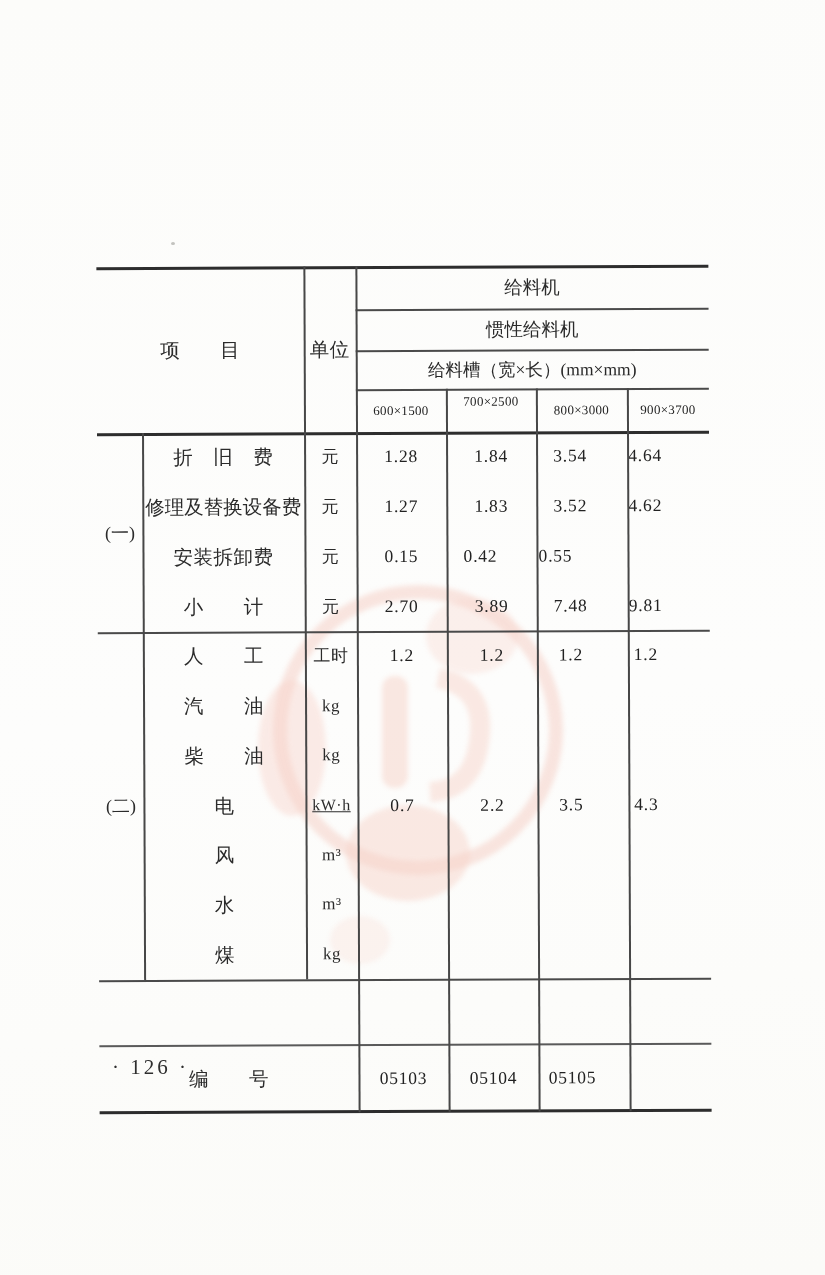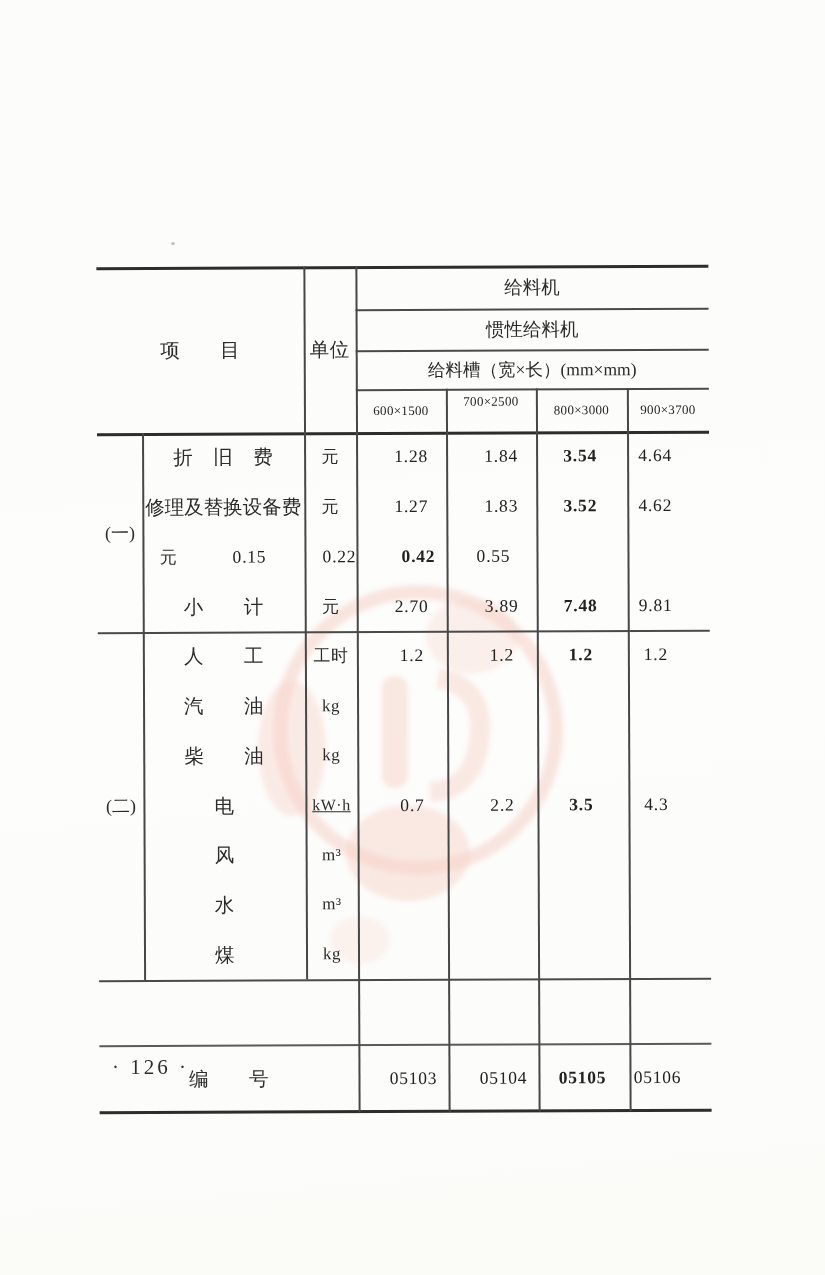--- a/index.html
+++ b/index.html
@@ -12,23 +12,23 @@
   .tbl{position:absolute;left:98px;top:266px;width:612px;height:847px;transform:rotate(-0.22deg);}
   .hl{position:absolute;background:#4a4a4a;}
   .vl{position:absolute;background:#474747;width:1.5px;}
   .thick{background:#2d2d2d;}
   .cell{position:absolute;display:flex;align-items:center;justify-content:center;text-align:center;}
   .rows{position:absolute;display:flex;flex-direction:column;}
   .row{flex:1;display:flex;align-items:stretch;}
   .cc{display:flex;align-items:center;justify-content:center;text-align:center;}
   .w-label{width:162px;}
   .w-unit{width:52px;}
-  .w-d1{width:90px;padding-left:10px;}
+  .w-d1{width:90px;}
   .w-d2{width:90px;}
-  .w-d3{width:68px;font-weight:bold;}
+  .w-d3{width:68px;}
   .w-d4{width:82px;}
   .w-merged{width:259px;}
   .zh{font-size:19.5px;letter-spacing:0.5px;color:#2b2b2b;}
   .zh-sm{font-size:18.5px;color:#2b2b2b;}
   .unit-t{font-size:17px;color:#2b2b2b;letter-spacing:0.5px;white-space:nowrap;}
   .num{font-size:17.5px;letter-spacing:0.8px;color:#222;}
   .size-h{font-size:13px;letter-spacing:0.3px;color:#242424;text-align:center;}
   .marker{font-size:18px;color:#2b2b2b;}
   .pageno{
     position:absolute;left:112px;top:1055px;font-size:21px;letter-spacing:3px;color:#2e2e2e;
@@ -79,23 +79,23 @@
       </div>
       <div class="row">
         <div class="cc w-label zh" style="letter-spacing:0;">修理及替换设备费</div>
         <div class="cc w-unit unit-t">元</div>
         <div class="cc w-d1 num">1.27</div>
         <div class="cc w-d2 num">1.83</div>
         <div class="cc w-d3 num">3.52</div>
         <div class="cc w-d4 num">4.62</div>
       </div>
       <div class="row">
+        <div class="cc w-label zh">安装拆卸费</div>
         <div class="cc w-unit unit-t">元</div>
         <div class="cc w-d1 num">0.15</div>
-        <div class="cc w-d2 num">0.22</div>
         <div class="cc w-d3 num">0.42</div>
         <div class="cc w-d4 num">0.55</div>
       </div>
       <div class="row">
         <div class="cc w-label zh">小　　计</div>
         <div class="cc w-unit unit-t">元</div>
         <div class="cc w-d1 num">2.70</div>
         <div class="cc w-d2 num">3.89</div>
         <div class="cc w-d3 num">7.48</div>
         <div class="cc w-d4 num">9.81</div>
@@ -169,21 +169,20 @@
         <div class="cc w-d4 num"></div>
       </div>
     </div>
 
     <div class="rows" style="left:0;top:778px;width:612px;height:68px;">
       <div class="row">
         <div class="cc w-merged zh">编　　号</div>
         <div class="cc w-d1 num">05103</div>
         <div class="cc w-d2 num">05104</div>
         <div class="cc w-d3 num">05105</div>
-        <div class="cc w-d4 num">05106</div>
       </div>
     </div>
 
     <div class="hl thick" style="left:0;top:0;width:612px;height:3px;"></div>
     <div class="hl" style="left:259px;top:43px;width:353px;height:1.5px;"></div>
     <div class="hl" style="left:259px;top:84px;width:353px;height:1.5px;"></div>
     <div class="hl" style="left:259px;top:123px;width:353px;height:1.5px;"></div>
     <div class="hl thick" style="left:0;top:166px;width:612px;height:2.5px;"></div>
     <div class="hl" style="left:0;top:365px;width:612px;height:1.5px;"></div>
     <div class="hl" style="left:0;top:713px;width:612px;height:1.5px;"></div>

